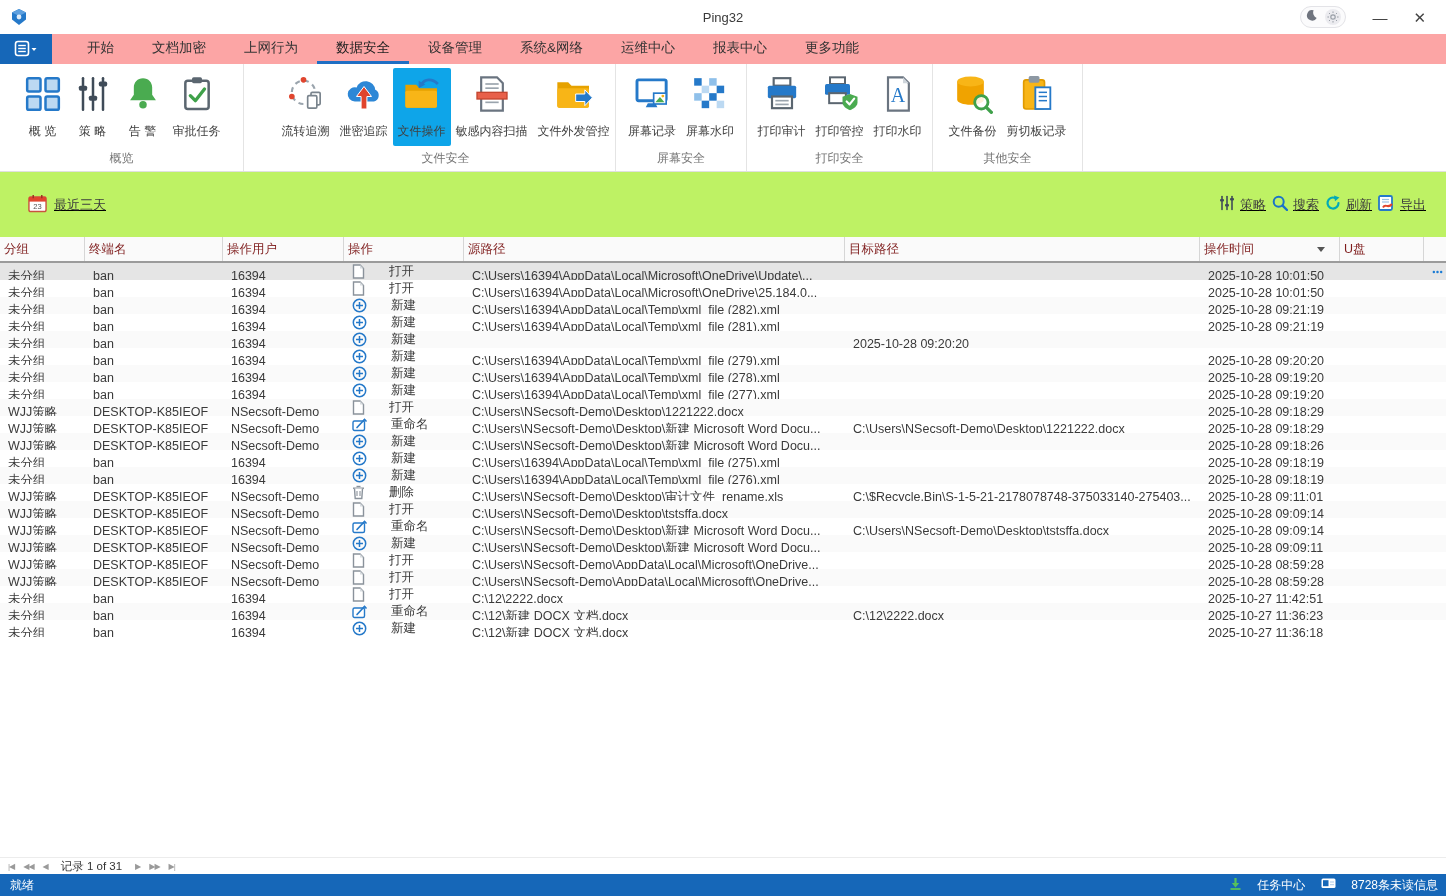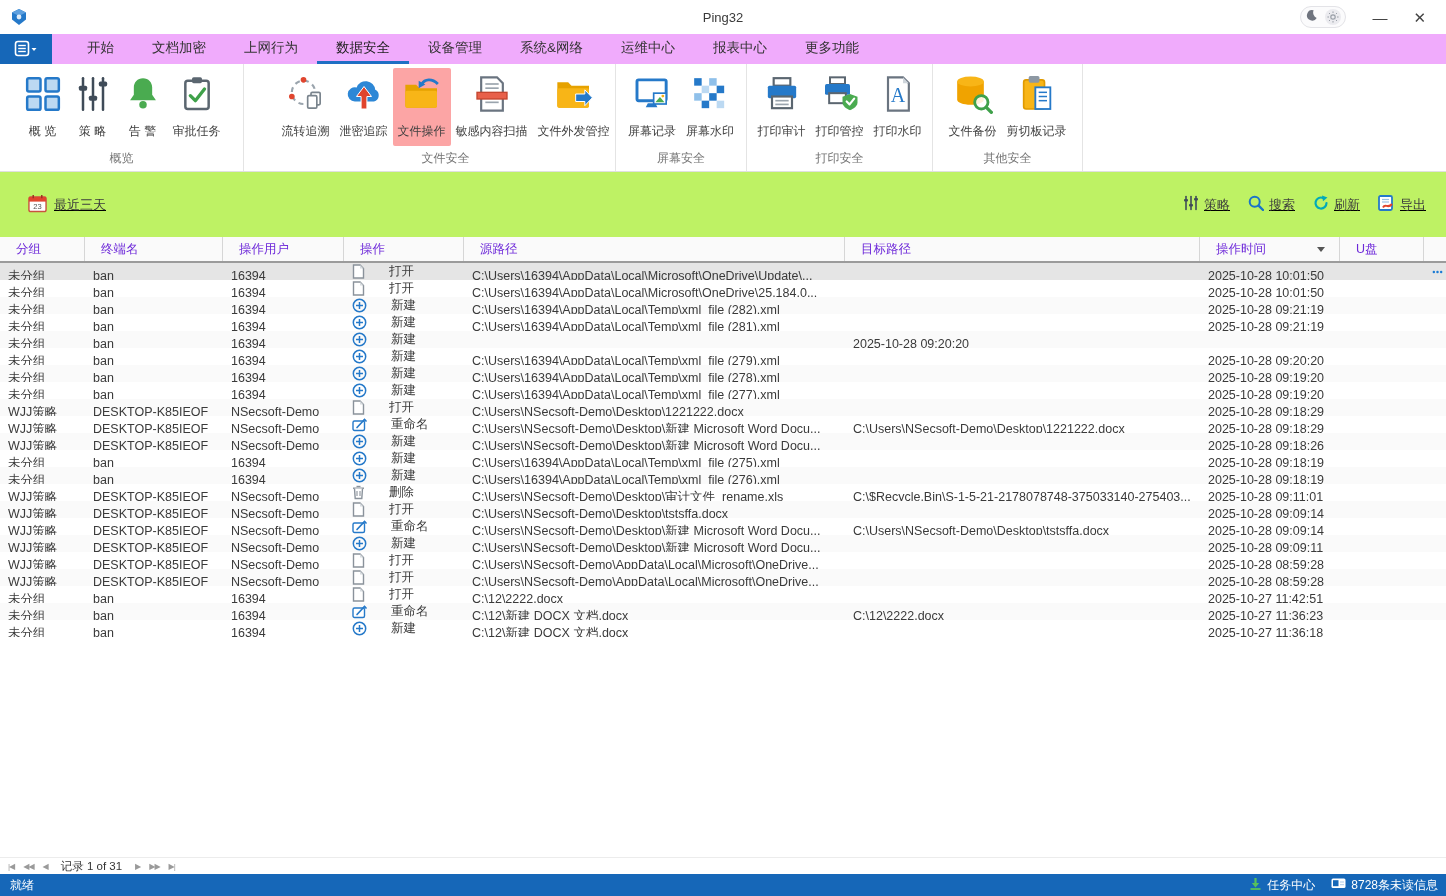--- a/index.html
+++ b/index.html
@@ -11,47 +11,47 @@
   .titlebar { height:34px; display:flex; align-items:center; position:relative; background:#fff; }
   .app-logo { margin-left:10px; width:18px; height:18px; }
   .win-title { position:absolute; left:0; right:0; text-align:center; font-size:13px; color:#3a3a3a; }
   .win-controls { margin-left:auto; display:flex; align-items:center; gap:26px; padding-right:20px; z-index:2; }
   .theme-toggle { width:46px; height:22px; border:1px solid #e3e3e7; background:#fbfbfc; border-radius:11px;
     display:flex; align-items:center; justify-content:space-between; padding:0 4px; }
   .theme-sun { width:16px; height:16px; border-radius:50%; background:#ebebef; display:flex; align-items:center; justify-content:center; }
   .win-btn { font-size:15px; color:#444; line-height:1; cursor:default; }
 
   
-  .tabrow { height:30px; display:flex; background:#f0abfc; }
+  .tabrow { height:30px; display:flex; background:#fca5a5; }
   .appmenu { width:52px; height:30px; background:#1667b8; display:flex; align-items:center; justify-content:center; }
   .tabs { display:flex; margin-left:16px; }
   .tab { padding:0 19px; line-height:28px; font-size:13.5px; color:#333; border-bottom:3px solid transparent; }
   .tab.active { border-bottom-color:#1f6fc4; color:#222; }
 
   
   .ribbon { height:108px; display:flex; background:#fff; border-bottom:1px solid #e0e0e0; }
   .rgroup { display:flex; flex-direction:column; border-right:1px solid #e4e4e4; }
   .ritems { flex:1; display:flex; align-items:flex-start; justify-content:center; padding-top:4px; }
   .rbtn { height:78px; display:flex; flex-direction:column; align-items:center; justify-content:flex-start;
     padding:6px 5px 0 5px; border-radius:2px; }
-  .rbtn.sel { background:#fca5a5; }
+  .rbtn.sel { background:#0ea5e9; }
   .rbtn .lab { font-size:12px; color:#404040; margin-top:5px; white-space:nowrap; }
   .rlabel { height:22px; text-align:center; color:#747474; font-size:12px; line-height:18px; }
   .rfill { flex:1; border-right:none; }
 
   
   .filterbar { height:65px; background:#bef264; display:flex; align-items:center; padding:0 20px;text-decoration:underline; }
   .datefilter { display:flex; align-items:center; gap:7px; font-size:13px; color:#3c3c3c; margin-left:8px; }
-  .factions { margin-left:auto; display:flex; align-items:center; gap:18px; }
+  .factions { margin-left:auto; display:flex; align-items:center; gap:6px; }
   .faction { display:flex; align-items:center; gap:5px; font-size:13px; color:#3c3c3c; }
 
   
   .grid-cols { display:grid; grid-template-columns:85px 138px 121px 120px 381px 355px 140px 84px 22px; }
   .thead { height:26px; background:#fafafa; border-bottom:2px solid #9b9b9b; }
-  .thead .hcell { line-height:24px; padding-left:16px; font-size:12.5px; color:#6d28d9;
+  .thead .hcell { line-height:24px; padding-left:4px; font-size:12.5px; color:#7f1d1d;
     border-right:1px solid #d6d6d6; white-space:nowrap; overflow:hidden; display:flex; align-items:center; }
   .thead .hcell.no-border { border-right:none; }
   .sort-arrow { width:0; height:0; border-left:4px solid transparent; border-right:4px solid transparent;
     border-top:5px solid #555; margin-left:auto; margin-right:14px; }
   .tbody { height:594px; overflow:hidden; background:#fff; }
   .trow { height:17px; }
   .trow.alt { background:#fafafa; }
   .trow.sel { background:#e5e5e5; }
   .tcell { line-height:27px; padding-left:8px; font-size:12.5px; color:#3a3a3a;
     white-space:nowrap; overflow:hidden; }
@@ -61,21 +61,21 @@
   
   .pager { height:17px; background:#fff; display:flex; align-items:center; gap:9px; padding-left:8px;
     border-top:1px solid #ececec; }
   .pgbtn { font-size:8px; color:#9a9a9a; letter-spacing:-1px; }
   .pgtext { font-size:11.5px; color:#333; margin:0 4px; }
 
   
   .statusbar { height:22px; background:#1667b8; display:flex; align-items:center; color:#fff; font-size:12px; }
   .status-left { padding-left:10px; }
   .status-right { margin-left:auto; display:flex; align-items:center; gap:16px; padding-right:8px; }
-  .sb-item { display:flex; align-items:center; gap:5px; }
+  .sb-item { display:flex; align-items:center; gap:15px; }
 </style>
 </head>
 <body>
 
 <div class="app">
 
   <div class="titlebar">
     <span class="app-logo">
       <svg width="18" height="18" viewBox="0 0 18 18">
           <path d="M9 1l7 3.5v7L9 17 2 11.5v-7z" fill="#2579c9"></path>

